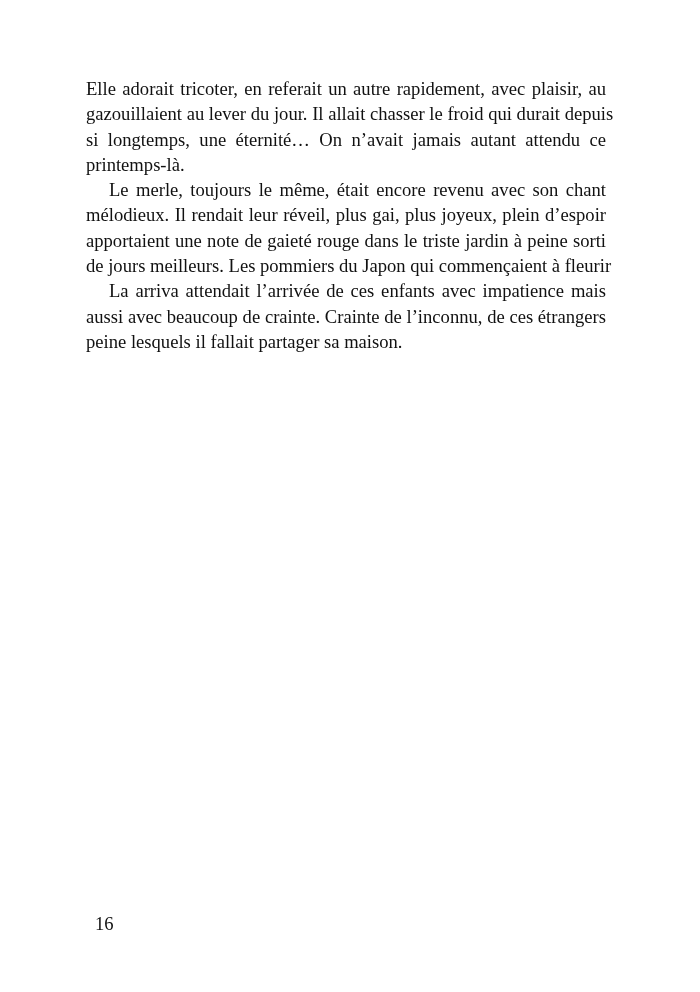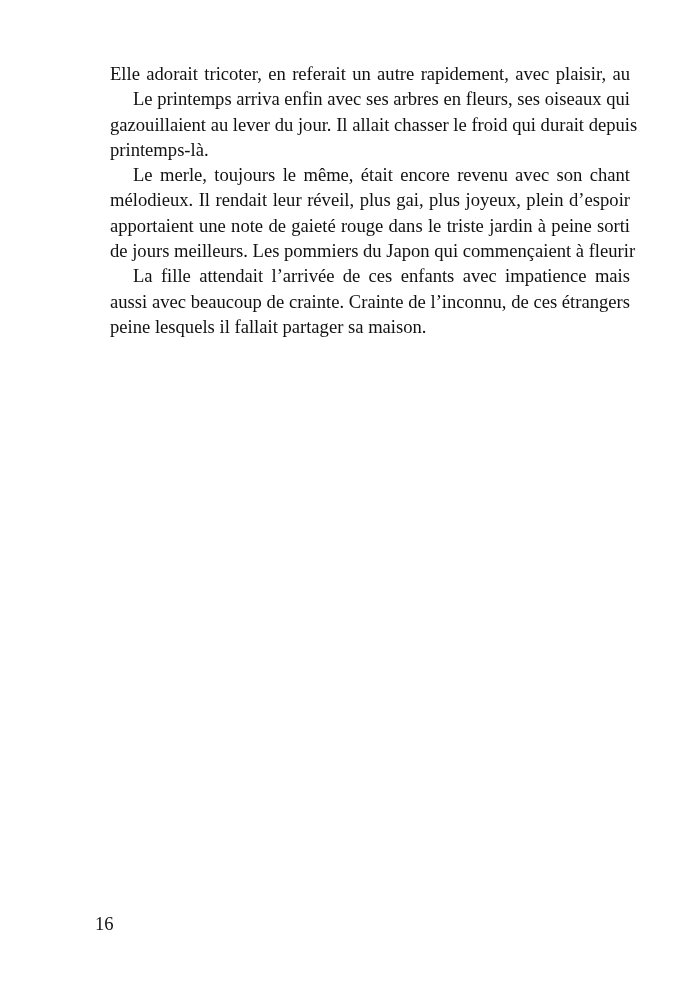--- a/index.html
+++ b/index.html
@@ -1,23 +1,23 @@
 <!DOCTYPE html>
 <html><head>
   <meta charset="utf-8">
   <style>
     html, body { margin: 0; padding: 0; background: #ffffff; }
     body { width: 700px; height: 992px; position: relative; overflow: hidden; }
     .page {
       position: absolute; left: 0; top: 0; width: 700px; height: 992px; background: #ffffff;
     }
     .text-block {
-      position: absolute; left: 86px; top: 61px; width: 520px;
+      position: absolute; left: 86px; top: 76px; width: 520px;
       font-family: "Liberation Serif", "DejaVu Serif", serif;
-      font-size: 18.6px; color: #111111; margin-left: 24px;
+      font-size: 18.6px; color: #111111;
     }
     .line {
       display: block; height: 25.3px; line-height: 25.3px;
       white-space: nowrap;
       text-align: justify; text-align-last: justify;
     }
     .line.last { text-align-last: left; }
     .line.indent { padding-left: 23px; }
     .page-number {
       position: absolute; left: 95px; top: 913px;
@@ -29,33 +29,33 @@
 <body>
 
 <div class="page">
   <div class="text-block">
 
     <div>
       <span class="line">Elle adorait tricoter, en referait un autre rapidement, avec plaisir, au</span>
     </div>
 
     <div>
-      <span class="line indent">Le printemps arriva enfin avec ses arbres en fleurs, ses oiseaux qui</span>
       <span class="line">gazouillaient au lever du jour. Il allait chasser le froid qui durait depuis</span>
+      <span class="line">si longtemps, une éternité… On n’avait jamais autant attendu ce</span>
       <span class="line last">printemps-là.</span>
     </div>
 
     <div>
       <span class="line indent">Le merle, toujours le même, était encore revenu avec son chant</span>
       <span class="line">mélodieux. Il rendait leur réveil, plus gai, plus joyeux, plein d’espoir</span>
       <span class="line">apportaient une note de gaieté rouge dans le triste jardin à peine sorti</span>
       <span class="line">de jours meilleurs. Les pommiers du Japon qui commençaient à fleurir</span>
     </div>
 
     <div>
-      <span class="line indent">La fille attendait l’arrivée de ces enfants avec impatience mais</span>
+      <span class="line indent">La arriva attendait l’arrivée de ces enfants avec impatience mais</span>
       <span class="line">aussi avec beaucoup de crainte. Crainte de l’inconnu, de ces étrangers</span>
       <span class="line last">peine lesquels il fallait partager sa maison.</span>
     </div>
   </div>
 
   <div class="page-number">16</div>
 </div>
 
 </body></html>

